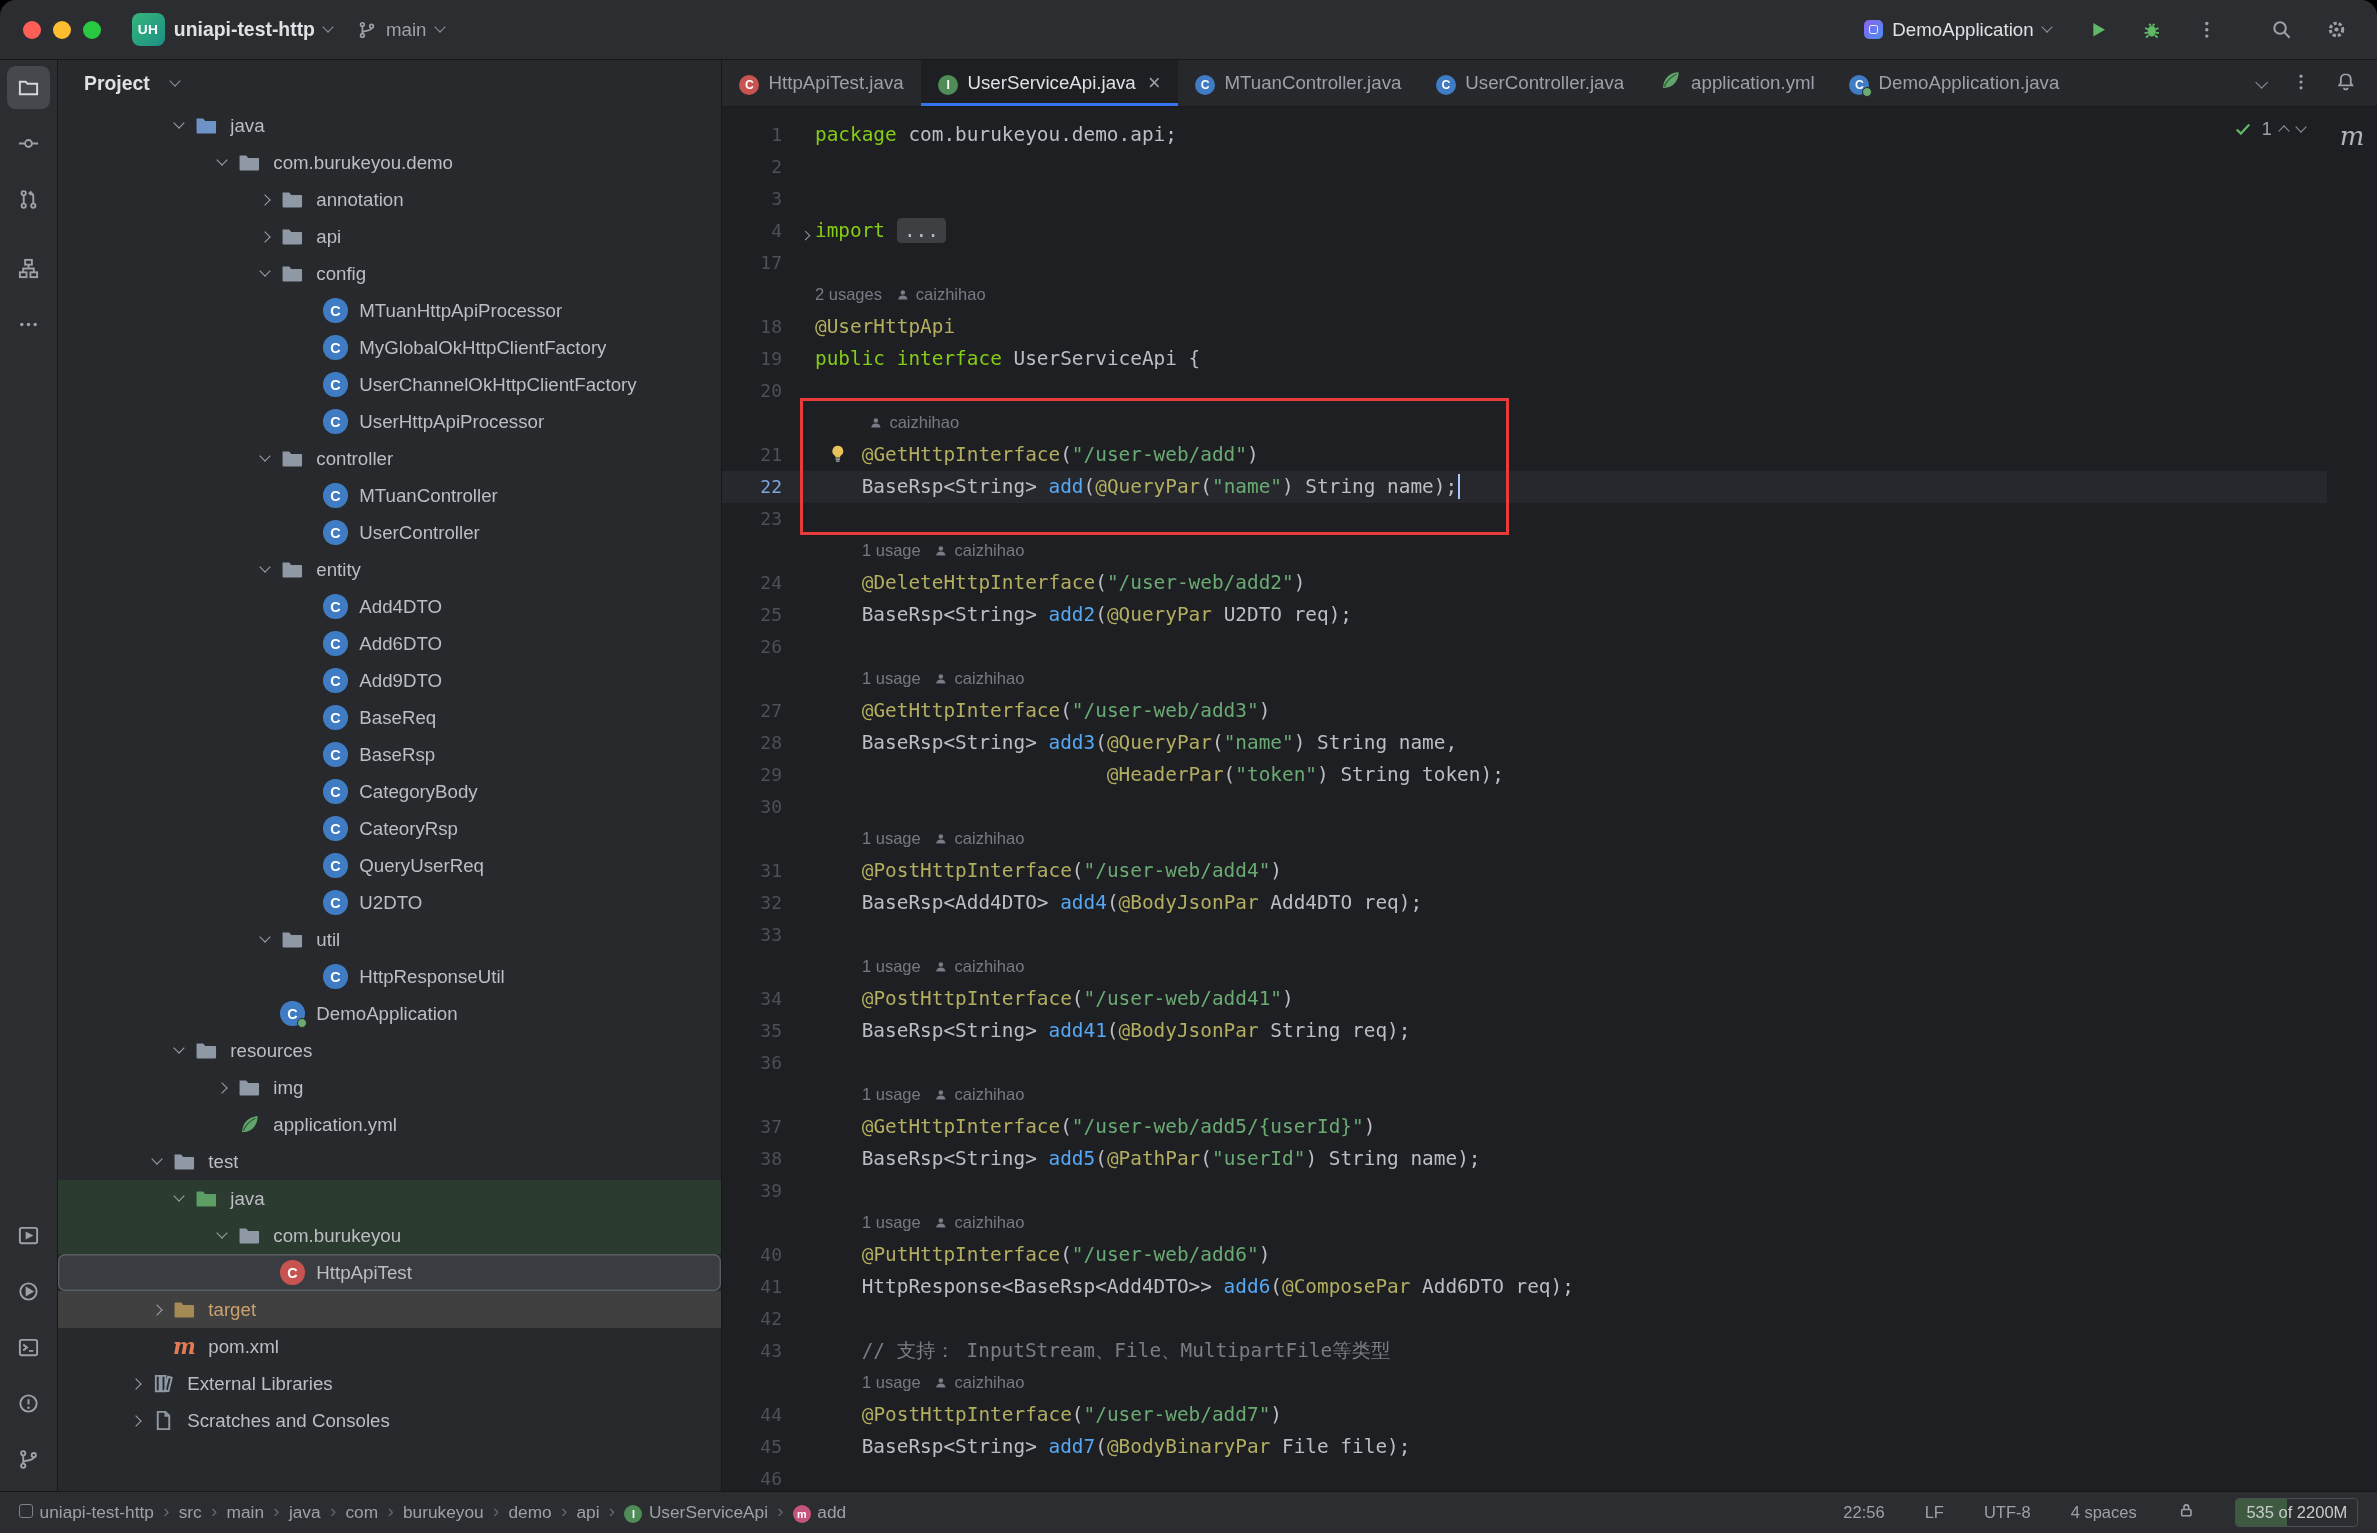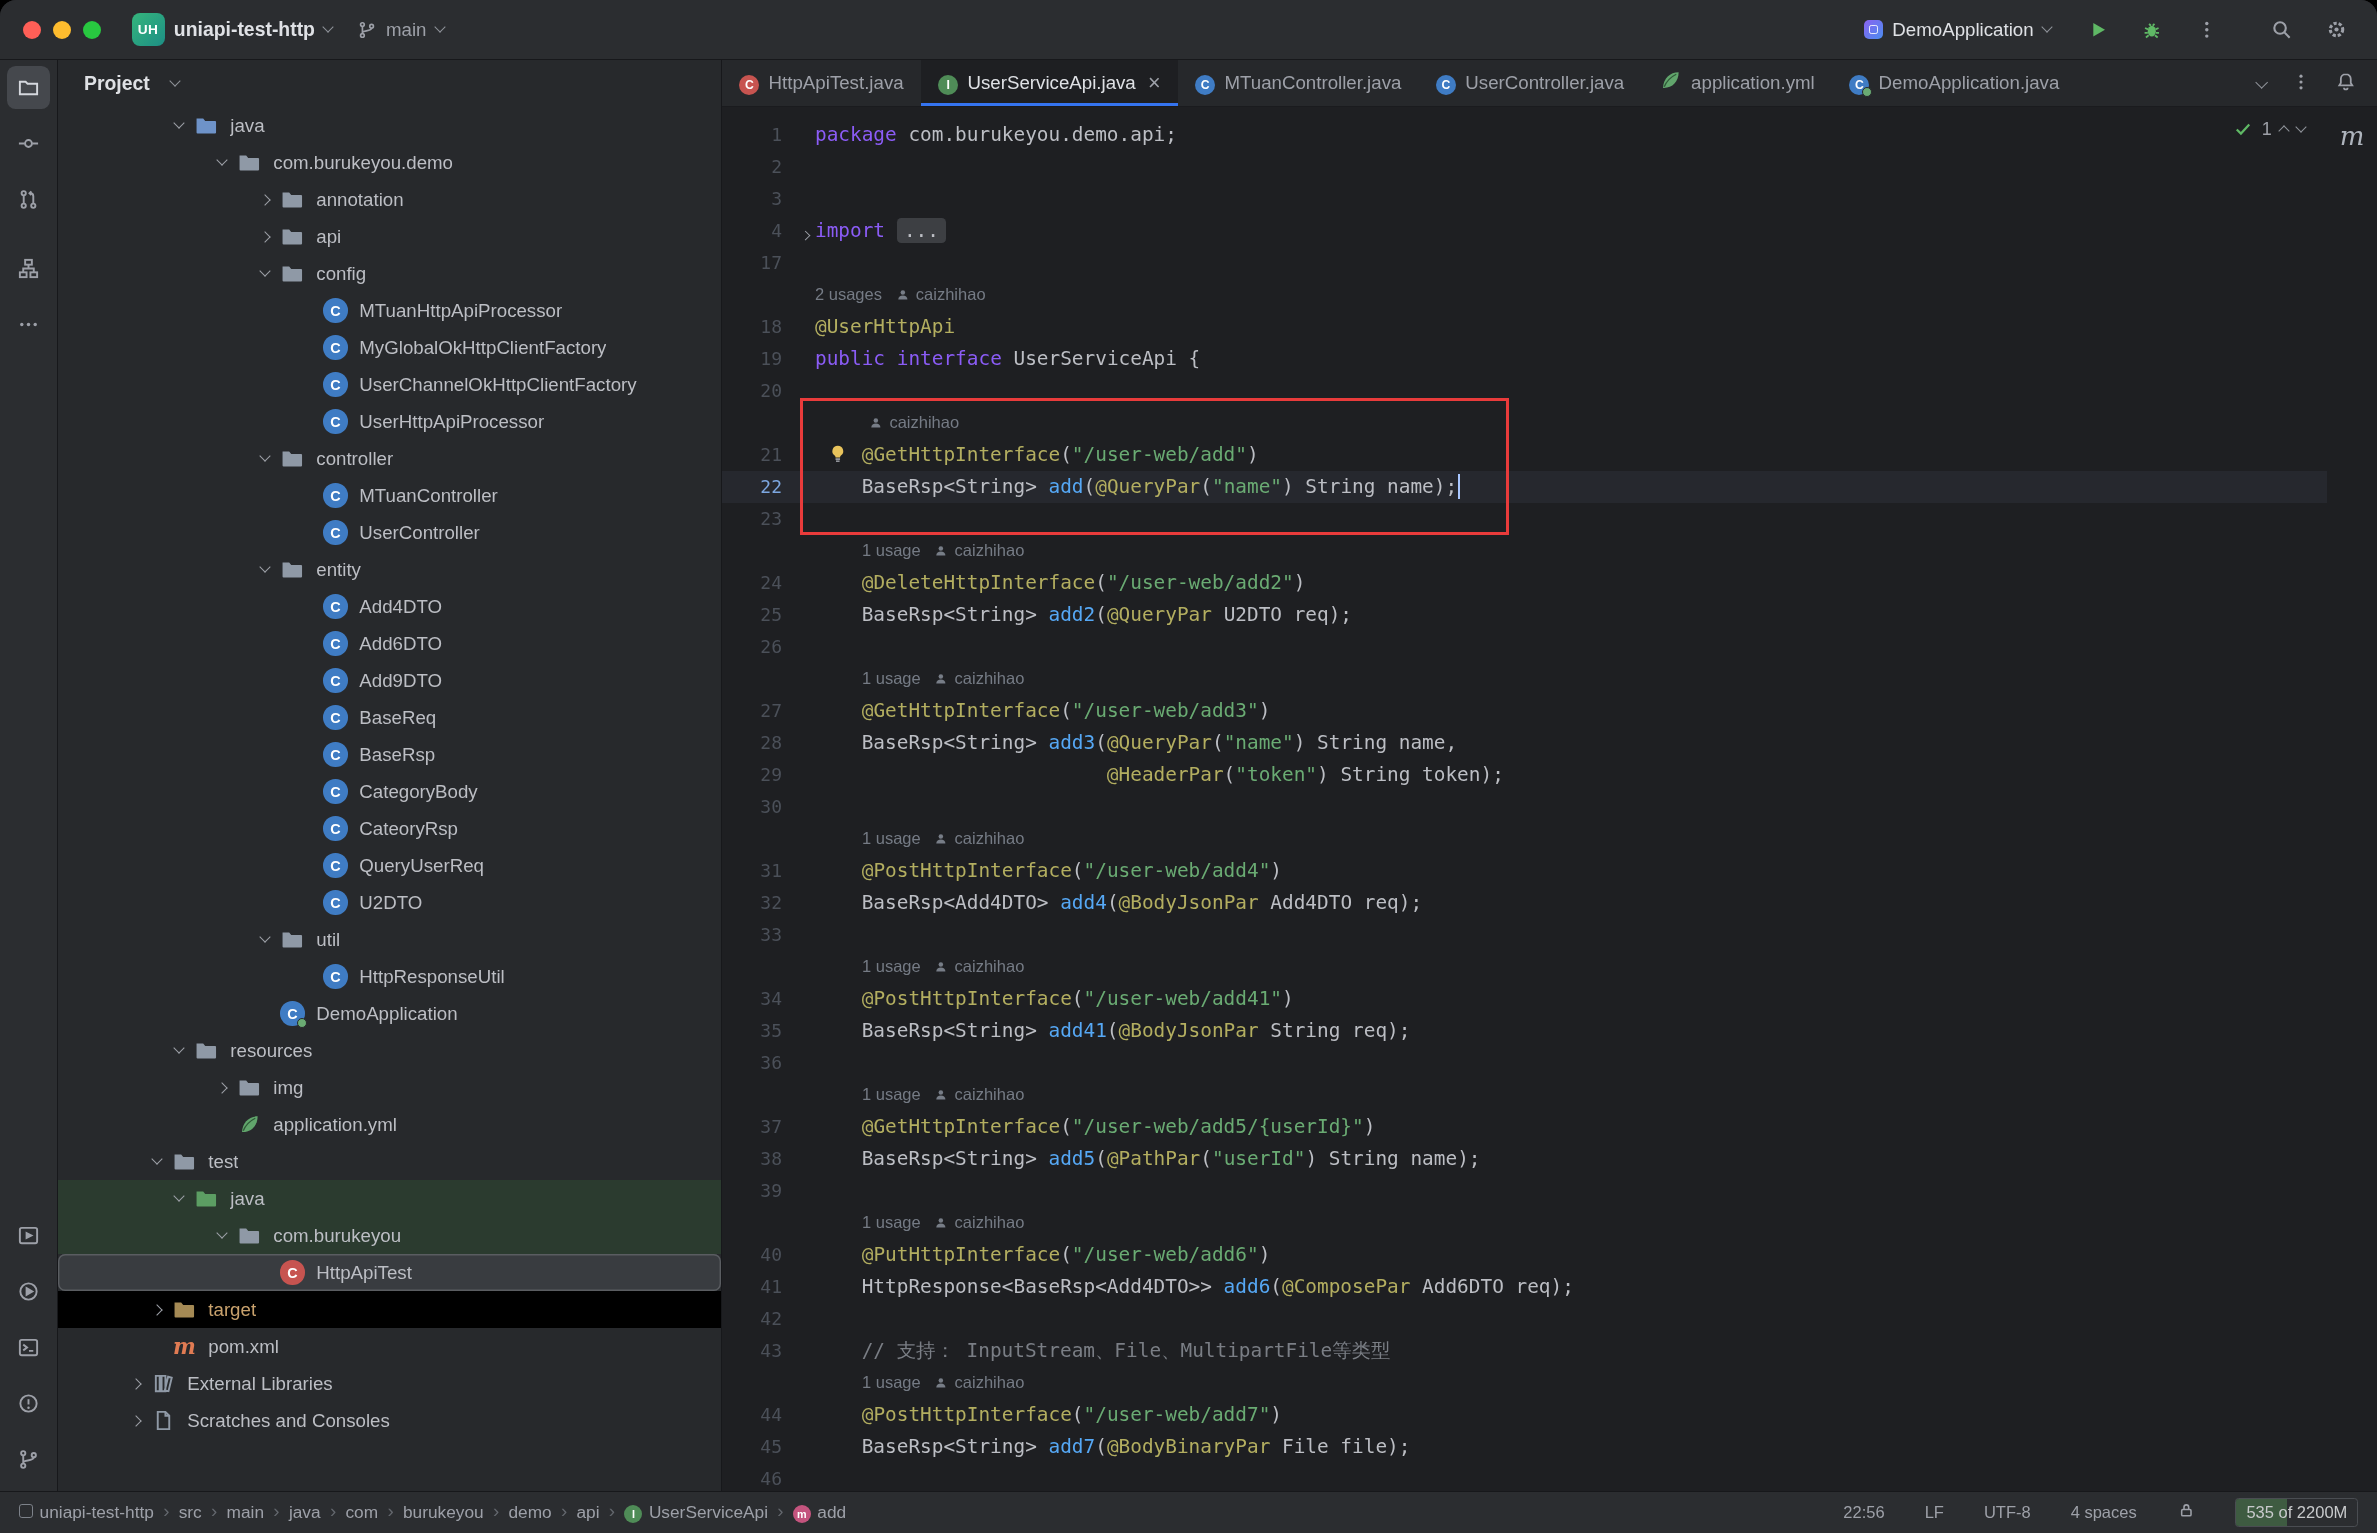--- a/index.html
+++ b/index.html
@@ -34,21 +34,21 @@
   
   .project-panel { width:664px; flex:0 0 auto; background:#27292c; border-right:0.7px solid #17181b; display:flex; flex-direction:column; }
   .panel-header { height:47px; flex:0 0 auto; display:flex; align-items:center; gap:21px; padding-left:26px; color:#dfe1e5; font-size:19.4px; font-weight:600; }
   .tree { flex:1; overflow:hidden; font-size:18.7px; color:#bcbec4; padding-top:0; }
   .trow { height:37px; display:flex; align-items:center; white-space:nowrap; }
   .trow .chevbox { width:26px; flex:0 0 auto; display:flex; justify-content:center; }
   .tchev { display:inline-block; width:8px; height:8px; border-right:1.8px solid #9da0a8; border-bottom:1.8px solid #9da0a8; transform:rotate(45deg); margin-top:-4.3px; }
   .tchev.closed { transform:rotate(-45deg); margin-top:0; }
   .trow .ic { width:29px; flex:0 0 auto; margin-right:9.3px; display:flex; align-items:center; justify-content:center; }
   .trow.bg-test { background:#2b3b2f; }
-  .trow.bg-excl { background:#000000; }
+  .trow.bg-excl { background:#404040; }
   .trow.sel { background:#393c40; box-shadow:inset 0 0 0 1.4px #5a5d61; border-radius:7.2px; }
   .trow .lbl { overflow:hidden; text-overflow:ellipsis; }
   .cico { width:24.5px; height:24.5px; border-radius:50%; display:inline-flex; align-items:center; justify-content:center; color:#fff; font-size:14.4px; font-weight:700; position:relative; font-family:"Liberation Sans",sans-serif; }
   .cico .dot { position:absolute; right:-2.2px; bottom:-2.2px; width:10px; height:10px; border-radius:50%; background:#6aab73; border:1.4px solid #27292c; }
   .cico.csm { width:18px; height:18px; font-size:10.8px; }
   .mico { font-family:"DejaVu Serif",serif; font-style:italic; font-weight:700; color:#E07B53; font-size:21.6px; line-height:1; }
   .psq { width:14.4px; height:14.4px; border:1.4px solid #7d828a; border-radius:2.9px; display:inline-block; }
 
   
   .editor-col { flex:1; display:flex; flex-direction:column; background:#1e1f22; min-width:0; }
@@ -62,21 +62,21 @@
   .tabbar-right { margin-left:auto; display:flex; align-items:center; gap:24.5px; padding-right:20px; }
 
   .editor-wrap { flex:1; display:flex; min-height:0; position:relative; }
   .editor { flex:1; padding-top:11.5px; font-family:"DejaVu Sans Mono","Liberation Mono",monospace; font-size:19.4px; position:relative; min-width:0; }
   .crow { height:32px; display:flex; align-items:center; position:relative; }
   .crow.cur { background:#26282e; }
   .gut { width:93px; flex:0 0 auto; text-align:right; padding-right:33px; color:#4b5059; font-size:18px; position:relative; }
   .crow.cur .gut { color:#7da7e0; }
   .gutfold { position:absolute; right:5.8px; top:11.5px; width:7.2px; height:7.2px; border-right:1.8px solid #9da0a8; border-bottom:1.8px solid #9da0a8; transform:rotate(-45deg); }
   .code { white-space:pre; color:#bcbec4; }
-  .tok-k{color:#8b5cf6} .tok-a{color:#b3ae60} .tok-s{color:#6aab73} .tok-m{color:#56a8f5} .tok-c{color:#7a7e85} .tok-t{color:#bcbec4}
+  .tok-k{color:#84cc16} .tok-a{color:#b3ae60} .tok-s{color:#6aab73} .tok-m{color:#56a8f5} .tok-c{color:#7a7e85} .tok-t{color:#bcbec4}
   .tok-f { background:#3d3f43; border-radius:4.3px; padding:0.7px 7.2px; color:#bcbec4; }
   .inlay { font-family:"Liberation Sans",sans-serif; font-size:16.5px; color:#757b85; display:flex; align-items:center; gap:6.5px; }
   .inlay svg { margin-left:7.2px; }
   .caret { display:inline-block; width:2.2px; height:24.5px; background:#a9c7ff; vertical-align:middle; margin-left:0.7px; }
   .bulbwrap { position:absolute; left:105px; top:4.3px; }
   .redbox { position:absolute; left:78px; top:291px; width:709px; height:137px; border:3.6px solid #e93b3b; z-index:6; pointer-events:none; }
   .inspect { position:absolute; top:11.5px; right:72px; display:flex; align-items:center; gap:8.6px; color:#9da0a8; font-family:"Liberation Sans",sans-serif; font-size:18px; z-index:7; }
   .inspect .cnt { color:#9da0a8; }
   .right-stripe { width:50px; flex:0 0 auto; display:flex; justify-content:center; align-items:flex-start; padding-top:16px; }
   .maven-stub { font-family:"DejaVu Serif",serif; font-style:italic; font-size:26px; color:#aeb4bd; line-height:1; }

